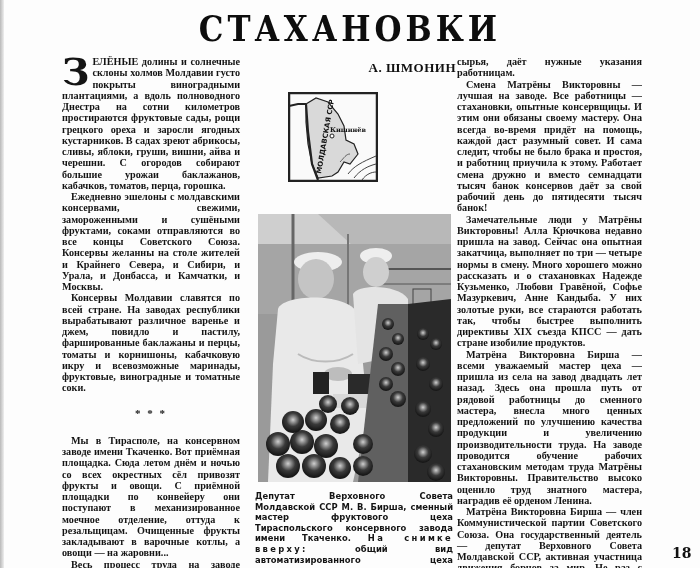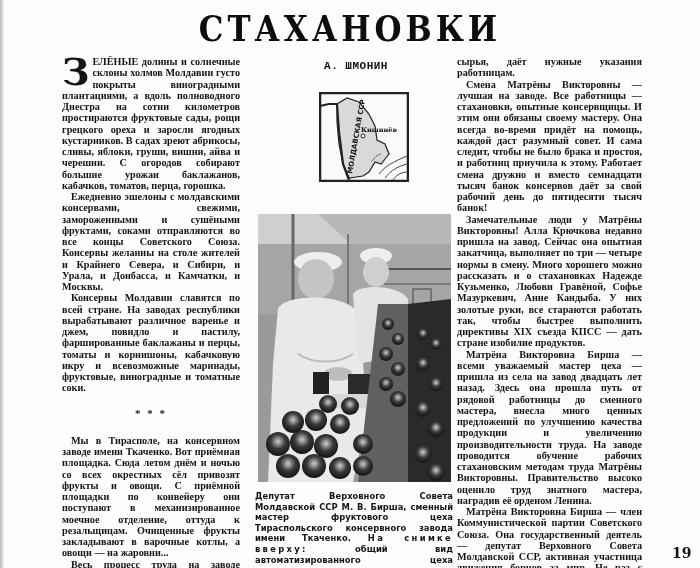--- a/index.html
+++ b/index.html
@@ -21,26 +21,26 @@
   .col p { text-indent: 9px; hyphens: auto; }
   .col p.noindent { text-indent: 0; }
   .col1 { left: 62px; top: 56px; width: 178px; }
   .col3 { left: 457px; top: 56px; width: 185px; }
   .dropcap {
     float: left; font-size: 38px; line-height: 30px; font-weight: 700;
     margin: 1px 3px 0 0; font-family: "DejaVu Serif", serif;
   }
   .asterism { text-align: center; margin: 14px 0 16px 0; font-size: 11px; letter-spacing: 2px; }
   .author {
-    position: absolute; left: 256px; width: 200px; top: 60px; text-align: center;
-    font-family: Liberation Mono, monospace; font-weight: 700; font-size: 11px;
+    position: absolute; left: 256px; width: 200px; top: 60px; text-align: right;
+    font-family: Liberation Serif, serif; font-weight: 700; font-size: 13px;
     letter-spacing: 0.5px;
   }
   .map {
-    position: absolute; left: 319px; top: 92px; width: 66px; height: 90px;
+    position: absolute; left: 288px; top: 92px; width: 66px; height: 90px;
   }
   .photo {
     position: absolute; left: 258px; top: 214px; width: 193px; height: 268px;
     background: #8a8a8a; overflow: hidden;
   }
   .caption {
     position: absolute; left: 255px; top: 491px; width: 198px;
     font-family: "DejaVu Sans", "Liberation Sans", sans-serif; font-size: 8.4px; line-height: 10.6px;
     text-align: justify; color: #141414; font-weight: 600;
   }
@@ -160,13 +160,13 @@
 
 <div class="col col3">
   <p class="noindent">сырья, даёт нужные указания работницам.</p>
   <p>Смена Матрёны Викторовны — лучшая на заводе. Все работницы — стахановки, опытные консервщицы. И этим они обязаны своему мастеру. Она всегда во-время придёт на помощь, каждой даст разумный совет. И сама следит, чтобы не было брака и простоя, и работниц приучила к этому. Работает смена дружно и вместо семнадцати тысяч банок консервов даёт за свой рабочий день до пятидесяти тысяч банок!</p>
   <p>Замечательные люди у Матрёны Викторовны! Алла Крючкова недавно пришла на завод. Сейчас она опытная закатчица, выполняет по три — четыре нормы в смену. Много хорошего можно рассказать и о стахановках Надежде Кузьменко, Любови Гравёной, Софье Мазуркевич, Анне Кандыба. У них золотые руки, все стараются работать так, чтобы быстрее выполнить директивы XIX съезда КПСС — дать стране изобилие продуктов.</p>
   <p>Матрёна Викторовна Бирша — всеми уважаемый мастер цеха — пришла из села на завод двадцать лет назад. Здесь она прошла путь от рядовой работницы до сменного мастера, внесла много ценных предложений по улучшению качества продукции и увеличению производительности труда. На заводе проводится обучение рабочих стахановским методам труда Матрёны Викторовны. Правительство высоко оценило труд знатного мастера, наградив её орденом Ленина.</p>
   <p>Матрёна Викторовна Бирша — член Коммунистической партии Советского Союза. Она государственный деятель — депутат Верховного Совета Молдавской ССР, активная участница движения борцов за мир. Не раз с трибуны конференций сторонников мира звучал её страстный и гневный голос против поджигателей войны, в защиту мира.</p>
 
 </div>
 
-<div class="page-number">19</div>
+<div class="page-number">18</div>
 
 </body></html>

